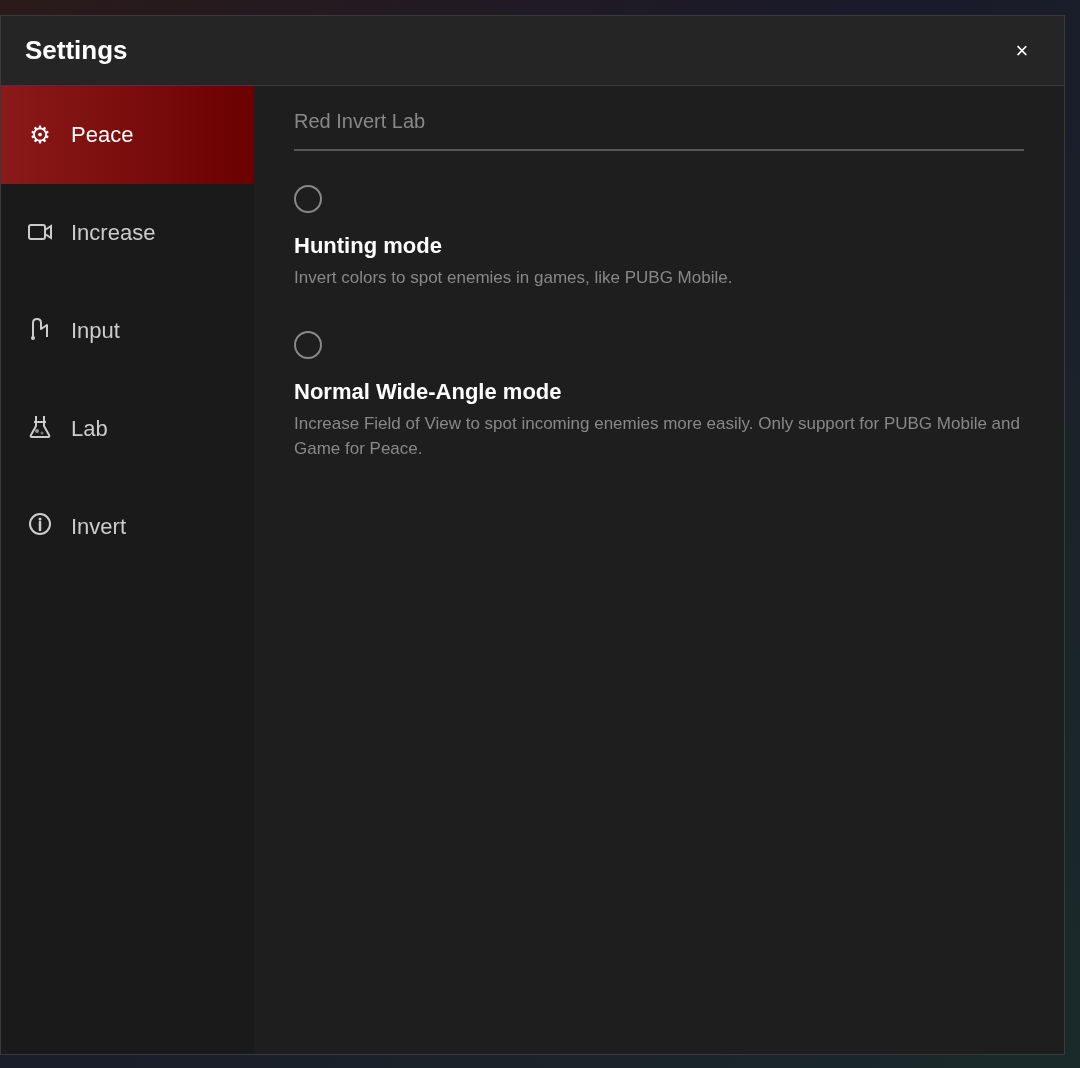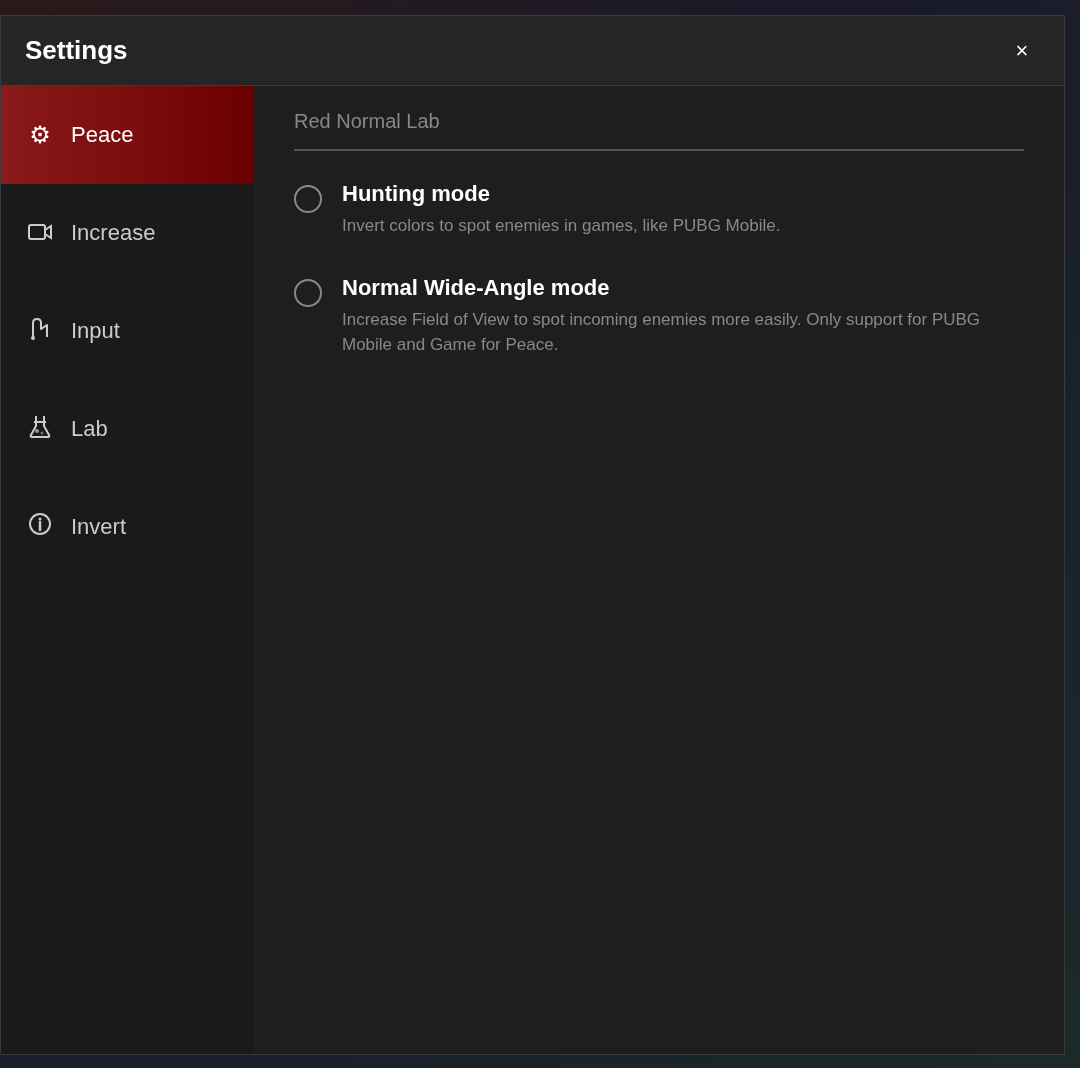--- a/index.html
+++ b/index.html
@@ -218,20 +218,21 @@
 
     .content-options {
       padding: 30px 40px;
     }
 
     .option-item {
       display: flex;
       align-items: flex-start;
       gap: 20px;
       margin-bottom: 36px;
+      flex-direction: column;
     }
 
     .radio-circle {
       width: 28px;
       height: 28px;
       border: 2px solid #888888;
       border-radius: 50%;
       flex-shrink: 0;
       margin-top: 4px;
       background: transparent;
@@ -409,21 +410,21 @@
               <circle cx="12" cy="7" r="1.5" fill="#cccccc"></circle>
             </svg>
           </span>
           <span>Invert</span>
         </div>
 
       </div>
 
       <div class="content-area">
         <div class="content-header">
-          <span class="content-tab-label">Red Normal Lab</span>
+          <span class="content-tab-label">Red Invert Lab</span>
         </div>
 
         <div class="content-options">
 
           <div class="option-item">
             <div class="radio-circle"></div>
             <div class="option-text">
               <div class="option-title">Hunting mode</div>
               <div class="option-desc">Invert colors to spot enemies in games, like PUBG Mobile.</div>
             </div>

